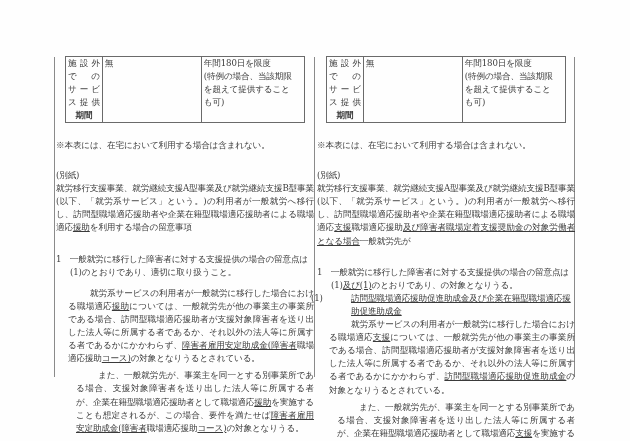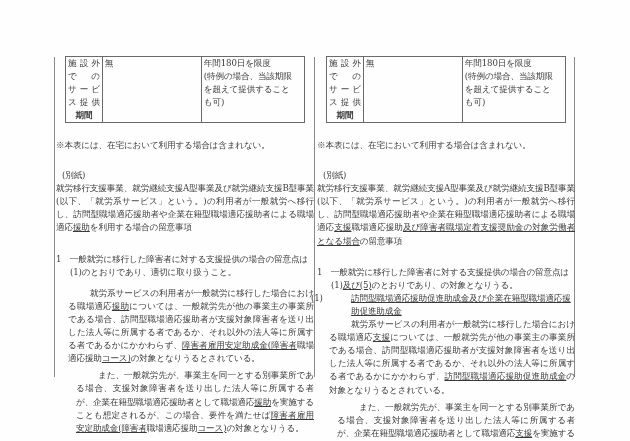--- a/index.html
+++ b/index.html
@@ -12,21 +12,21 @@
   .col.left { left:56px; }
   .col.right { left:317px; }
   table.svc { border-collapse:collapse; margin-left:9px; width:240px; }
   table.svc td { border:1px solid #6a6a6a; vertical-align:top; padding:0 2px; font-size:8.6px; line-height:13px; }
   td.c1 { width:32px; }
   td.c1 .cell-line { display:flex; justify-content:space-between; }
   td.c1 .cell-line.left { justify-content:center;font-weight:bold; }
   td.c2 { width:96px; }
   td.c3 { width:100px; }
   .note { margin-top:16px; white-space:nowrap; }
-  .betsu { margin-top:17px; padding-left:6px; }
+  .betsu { margin-top:17px; padding-left:0; }
   .title { text-align:justify; }
   .u { text-decoration:underline; text-underline-offset:1px; }
   .sec1 { margin-top:18px; }
   .sec1 .head { padding-left:14px; text-indent:-14px; }
   .item1 { padding-left:14px; }
   .item1 .label { display:inline-block; width:20px; }
   .item1 .lbl-wrap { padding-left:20px; text-indent:-20px; }
   .para { padding-left:12px; text-indent:22px; text-align:justify; }
   .spacer { height:8px; }
   .spacer-r { height:0px; }
@@ -123,23 +123,23 @@
             <div>年間180日を限度</div>
             <div>(特例の場合、当該期限</div>
             <div>を超えて提供すること</div>
             <div>も可)</div>
           </td>
     </tr>
   </tbody>
     </table>
   <div class="note">※本表には、在宅において利用する場合は含まれない。</div>
   <div class="betsu">(別紙)</div>
-  <div class="title"><span>就労移行支援事業、就労継続支援A型事業及び就労継続支援B型事業(以下、「就労系サービス」という。)の利用者が一般就労へ移行し、訪問型職場適応援助者や企業在籍型職場適応援助者による職場適応</span><span class="u">支援</span><span>職場適応援助</span><span class="u">及び障害者職場定着支援奨励金の対象労働者となる場合</span><span>の留意事項</span></div>
+  <div class="title"><span>就労移行支援事業、就労継続支援A型事業及び就労継続支援B型事業(以下、「就労系サービス」という。)の利用者が一般就労へ移行し、訪問型職場適応援助者や企業在籍型職場適応援助者による職場適応</span><span class="u">支援</span><span>職場適応援助</span><span class="u">及び障害者職場定着支援奨励金の対象労働者となる場合</span><span>一般就労先が</span></div>
   <div class="sec1">
-    <div class="head"><span>1　一般就労に移行した障害者に対する支援提供の場合の留意点は(1)</span><span class="u">及び(5)</span><span>のとおりであり、の対象となりうる。</span></div>
+    <div class="head"><span>1　一般就労に移行した障害者に対する支援提供の場合の留意点は(1)</span><span class="u">及び(1)</span><span>のとおりであり、の対象となりうる。</span></div>
     <div class="item1">
       <div class="lbl-wrap">
         <span class="label">(1)</span><span><span class="u">訪問型職場適応援助促進助成金及び企業在籍型職場適応援助促進助成金</span></span>
       </div>
     </div>
     <div class="spacer-r"></div>
     <div class="para"><span>就労系サービスの利用者が一般就労に移行した場合における職場適応</span><span class="u">支援</span><span>については、一般就労先が他の事業主の事業所である場合、訪問型職場適応援助者が支援対象障害者を送り出した法人等に所属する者であるか、それ以外の法人等に所属する者であるかにかかわらず、</span><span class="u">訪問型職場適応援助促進助成金</span><span>の対象となりうるとされている。</span></div>
     <div class="para2"><span>また、一般就労先が、事業主を同一とする別事業所である場合、支援対象障害者を送り出した法人等に所属する者が、企業在籍型職場適応援助者として職場適応</span><span class="u">支援</span><span>を実施することも想定されるが、この場合、要件を満たせば</span><span class="u">企業在籍型職場適応援助促進助成金</span><span>の対象となりうる。</span></div>
   </div>
 </div>

